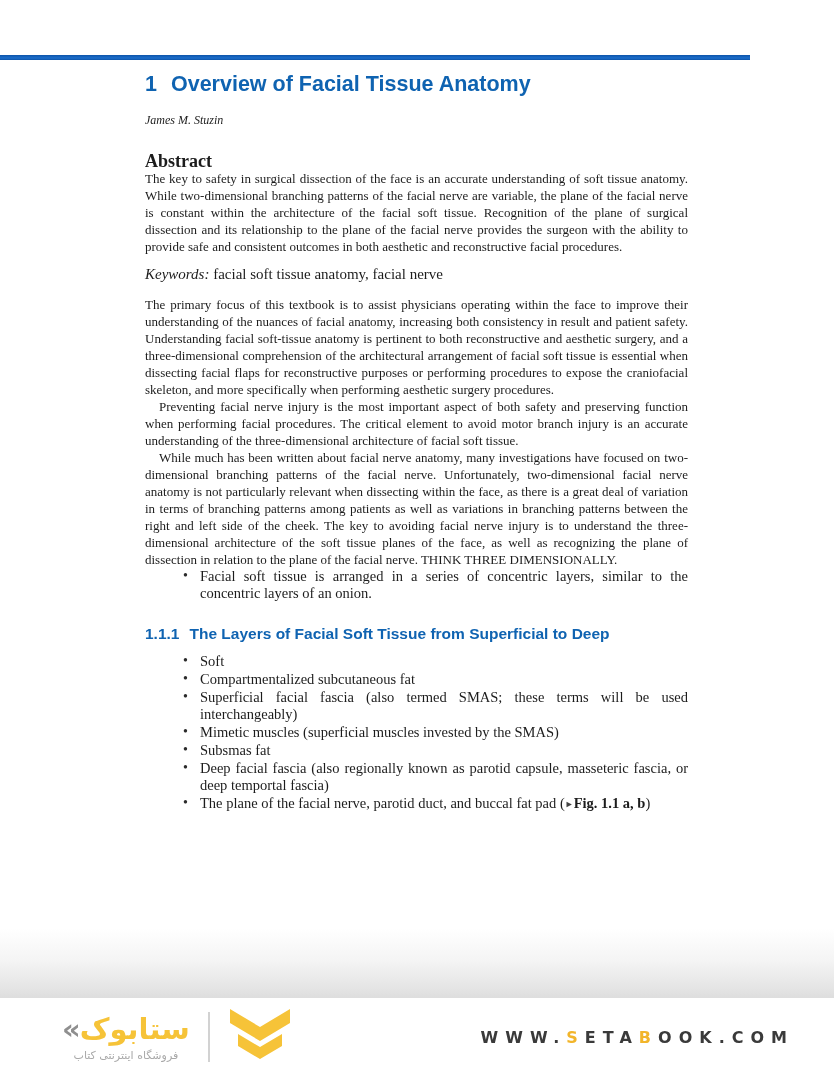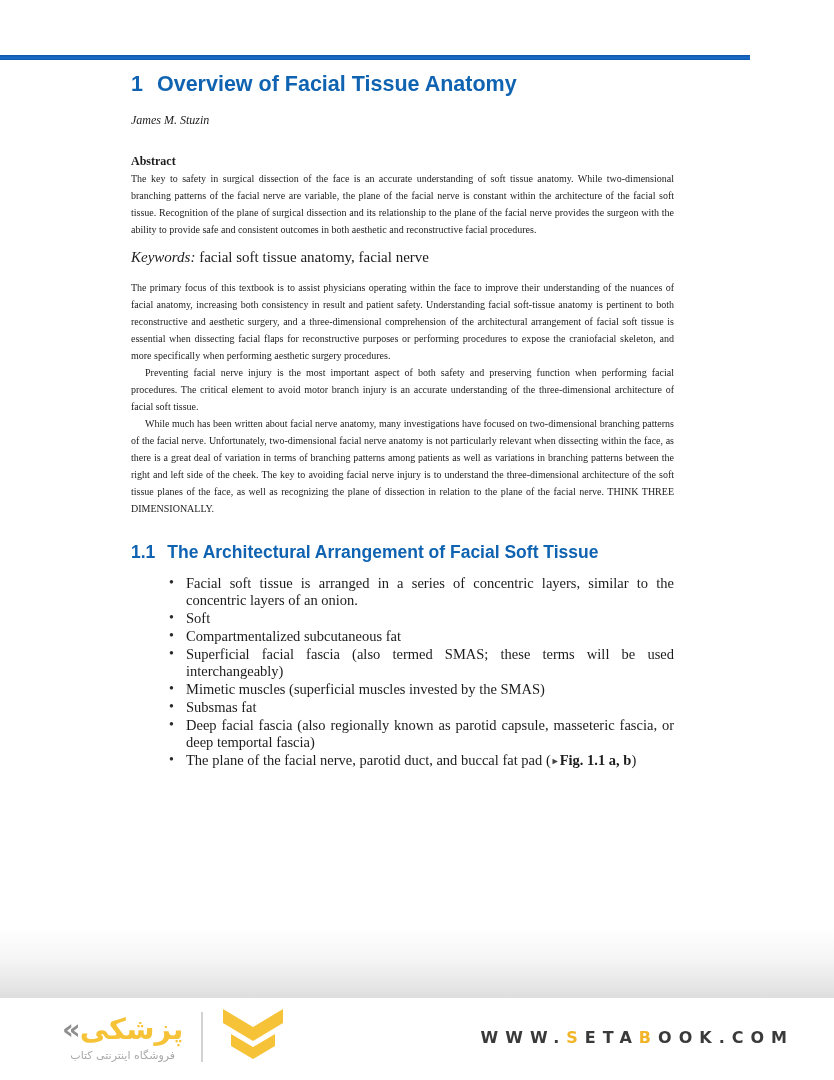--- a/index.html
+++ b/index.html
@@ -6,34 +6,34 @@
   html,body { margin:0; padding:0; }
   body {
     width:834px; height:1080px; position:relative; overflow:hidden;
     background:#ffffff; color:#1c1c1c;
     font-family:"Liberation Serif", serif;
   }
   .page-rule {
     position:absolute; top:55px; left:0; width:750px; height:5px;
     background:linear-gradient(to bottom,#0d54a8,#1b6ecb 60%,#0d54a8);
   }
-  .content { position:absolute; top:72px; left:131px; width:543px; }
+  .content { position:absolute; top:72px; left:145px; width:543px; }
 
   h1.chapter {
     font-family:"Liberation Sans", sans-serif; font-weight:bold;
     color:#0f63b1; font-size:21.5px; line-height:25px; margin:0 0 16px 0;
   }
   h1.chapter .num { margin-right:14px; }
 
   .author { font-style:italic; font-size:12px; margin:0 0 24px 0; color:#222; }
 
-  .abstract-h { font-weight:bold; font-size:12px; line-height:18px; margin:0; }
+  .abstract-h { font-weight:bold; font-size:18px; line-height:18px; margin:0; }
 
   p.body {
-    font-size:10px; line-height:17px; text-align:justify;
+    font-size:13px; line-height:17px; text-align:justify;
     margin:0; color:#1c1c1c;
   }
   .keywords { font-size:15px; line-height:17px; margin:11px 0 13px 0; }
   .keywords .kw-label { font-style:italic; }
 
   p.indent { text-indent:14px; }
 
   h2.sec {
     font-family:"Liberation Sans", sans-serif; font-weight:bold;
     color:#0f63b1; font-size:17.5px; line-height:21px; margin:25px 0 12px 0;
@@ -104,47 +104,47 @@
 
   <p class="abstract-h">Abstract</p>
   <p class="body">The key to safety in surgical dissection of the face is an accurate understanding of soft tissue anatomy. While two-dimensional branching patterns of the facial nerve are variable, the plane of the facial nerve is constant within the architecture of the facial soft tissue. Recognition of the plane of surgical dissection and its relationship to the plane of the facial nerve provides the surgeon with the ability to provide safe and consistent outcomes in both aesthetic and reconstructive facial procedures.</p>
 
   <p class="keywords"><span class="kw-label">Keywords:</span><span> facial soft tissue anatomy, facial nerve</span></p>
 
   <p class="body">The primary focus of this textbook is to assist physicians operating within the face to improve their understanding of the nuances of facial anatomy, increasing both consistency in result and patient safety. Understanding facial soft-tissue anatomy is pertinent to both reconstructive and aesthetic surgery, and a three-dimensional comprehension of the architectural arrangement of facial soft tissue is essential when dissecting facial flaps for reconstructive purposes or performing procedures to expose the craniofacial skeleton, and more specifically when performing aesthetic surgery procedures.</p>
   <p class="body indent">Preventing facial nerve injury is the most important aspect of both safety and preserving function when performing facial procedures. The critical element to avoid motor branch injury is an accurate understanding of the three-dimensional architecture of facial soft tissue.</p>
   <p class="body indent">While much has been written about facial nerve anatomy, many investigations have focused on two-dimensional branching patterns of the facial nerve. Unfortunately, two-dimensional facial nerve anatomy is not particularly relevant when dissecting within the face, as there is a great deal of variation in terms of branching patterns among patients as well as variations in branching patterns between the right and left side of the cheek. The key to avoiding facial nerve injury is to understand the three-dimensional architecture of the soft tissue planes of the face, as well as recognizing the plane of dissection in relation to the plane of the facial nerve. THINK THREE DIMENSIONALLY.</p>
 
-  <h2 class="sec"><span class="num">1.1</span><span>The Architectural Arrangement of Facial Soft Tissue</span></h2>
 
   <ul class="bullets">
     <li>Facial soft tissue is arranged in a series of concentric layers, similar to the concentric layers of an onion.</li>
   </ul>
 
+  <h3 class="sec"><span class="num">1.1.1</span><span>The Layers of Facial Soft Tissue from Superficial to Deep</span></h3>
 
   <ul class="bullets">
     <li>Soft</li>
     <li>Compartmentalized subcutaneous fat</li>
     <li>Superficial facial fascia (also termed SMAS; these terms will be used interchangeably)</li>
     <li>Mimetic muscles (superficial muscles invested by the SMAS)</li>
     <li>Subsmas fat</li>
     <li>Deep facial fascia (also regionally known as parotid capsule, masseteric fascia, or deep temportal fascia)</li>
     <li><span>The plane of the facial nerve, parotid duct, and buccal fat pad (</span><span class="figref"><span class="fig-arrow">►</span><span>Fig. 1.1 a, b</span></span><span>)</span></li>
   </ul>
 
 </div>
 
 <div class="fade"></div>
 
 <div class="footer">
   <div class="brand">
     <div class="brand-text">
       <div class="wordmark-row">
         <span class="chev">«</span>
-        <span class="wordmark">پزشکی</span>
+        <span class="wordmark">ستابوک</span>
       </div>
       <div class="slogan">فروشگاه اینترنتی کتاب</div>
     </div>
     <div class="vdiv"></div>
     <span>
       <svg width="68" height="58" viewBox="0 0 68 58">
         <path d="M4 3 L34 21 L64 3 L64 17 L34 35 L4 17 Z" fill="#f6c338"></path>
         <path d="M12 28 L34 41 L56 28 L56 40 L34 53 L12 40 Z" fill="#f6c338"></path>
       </svg>
     </span>

